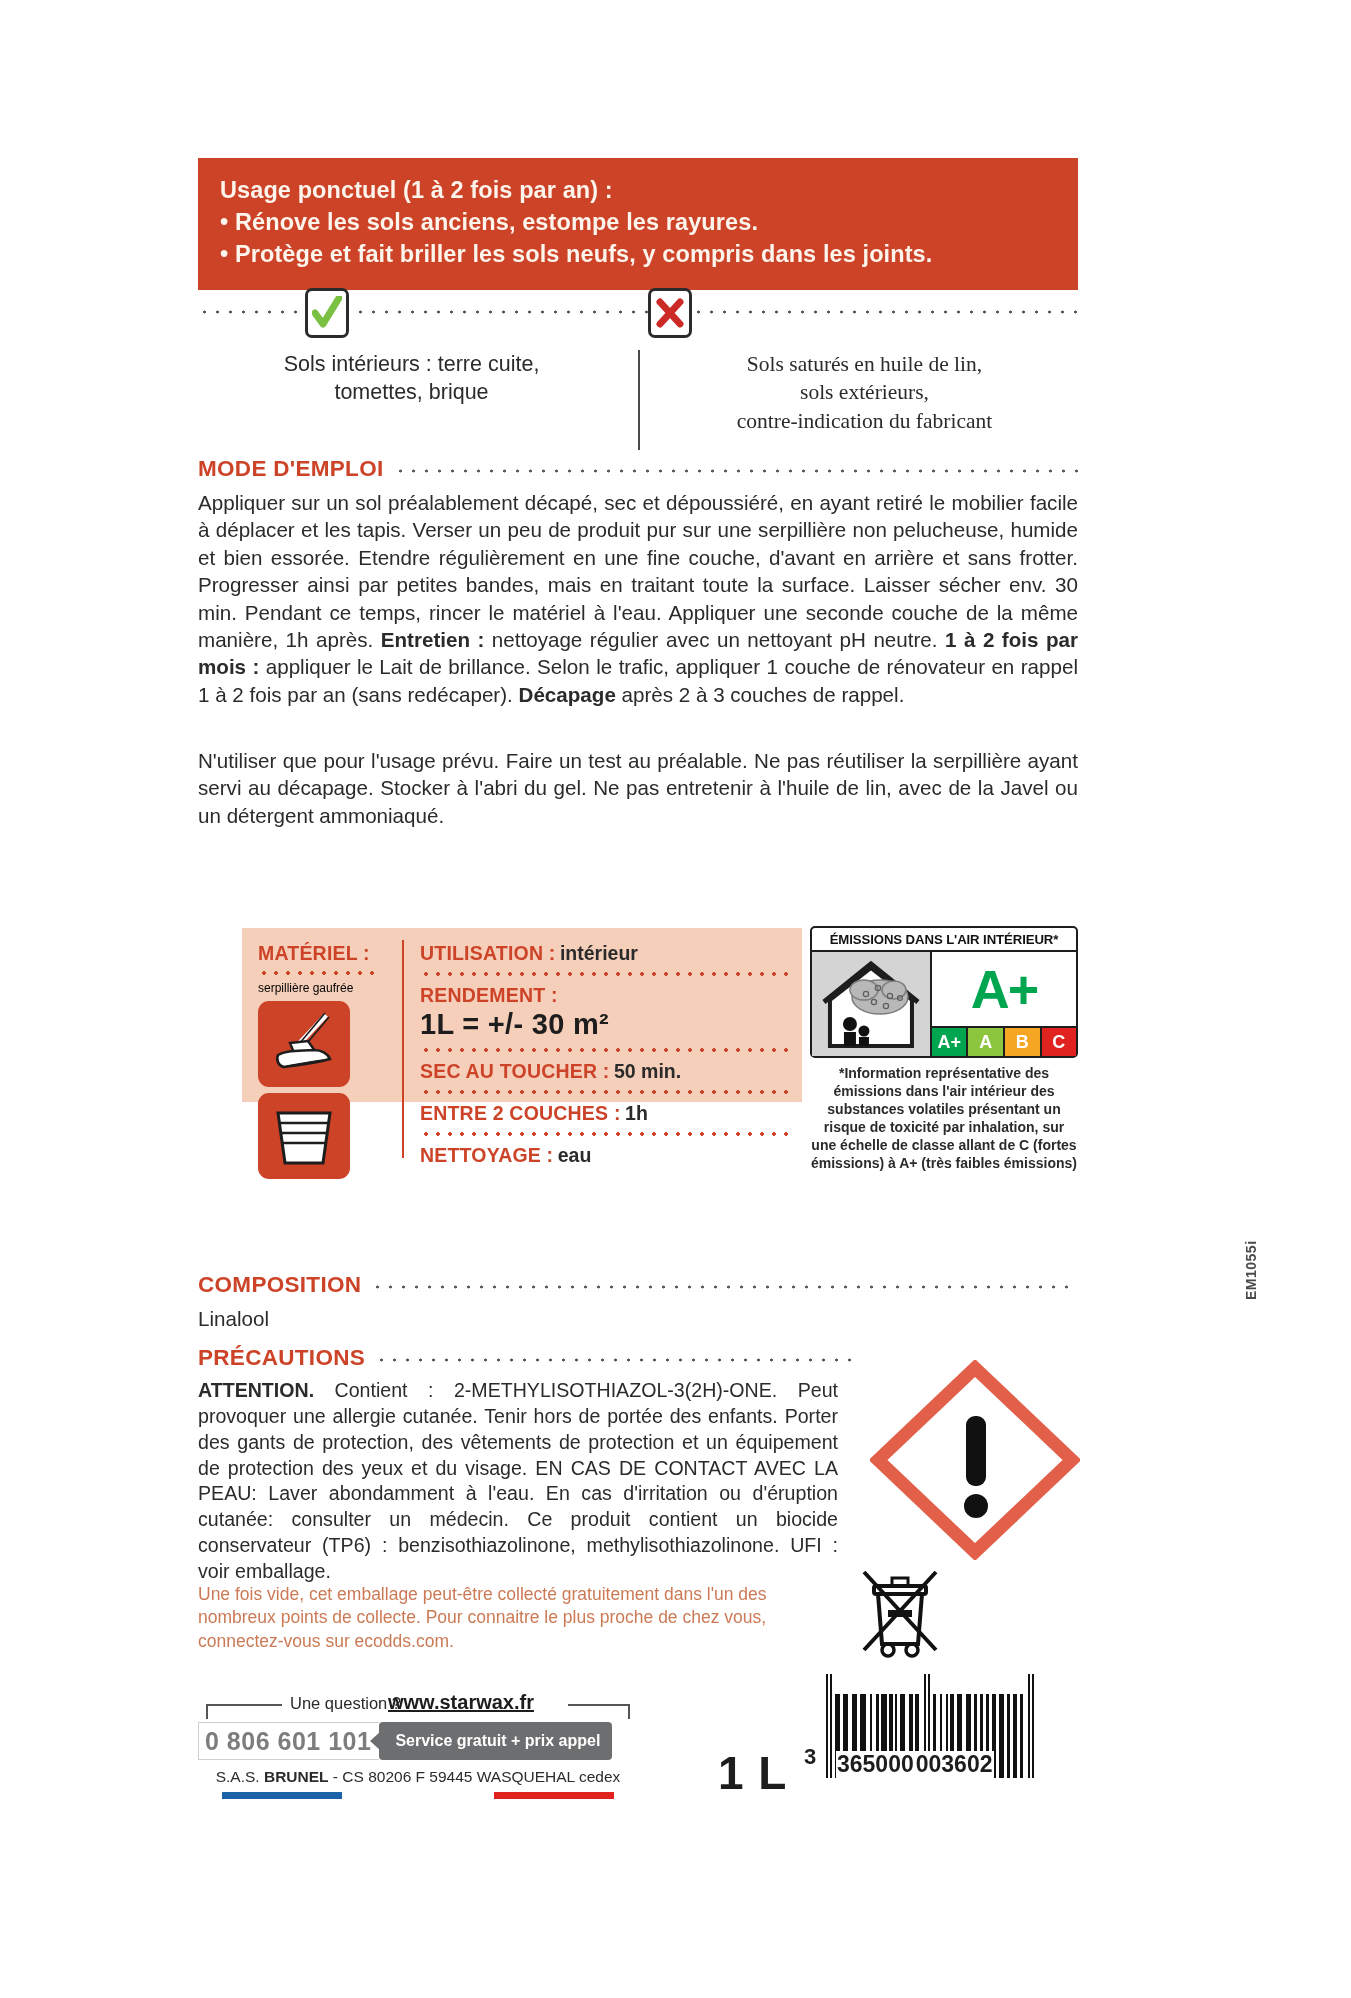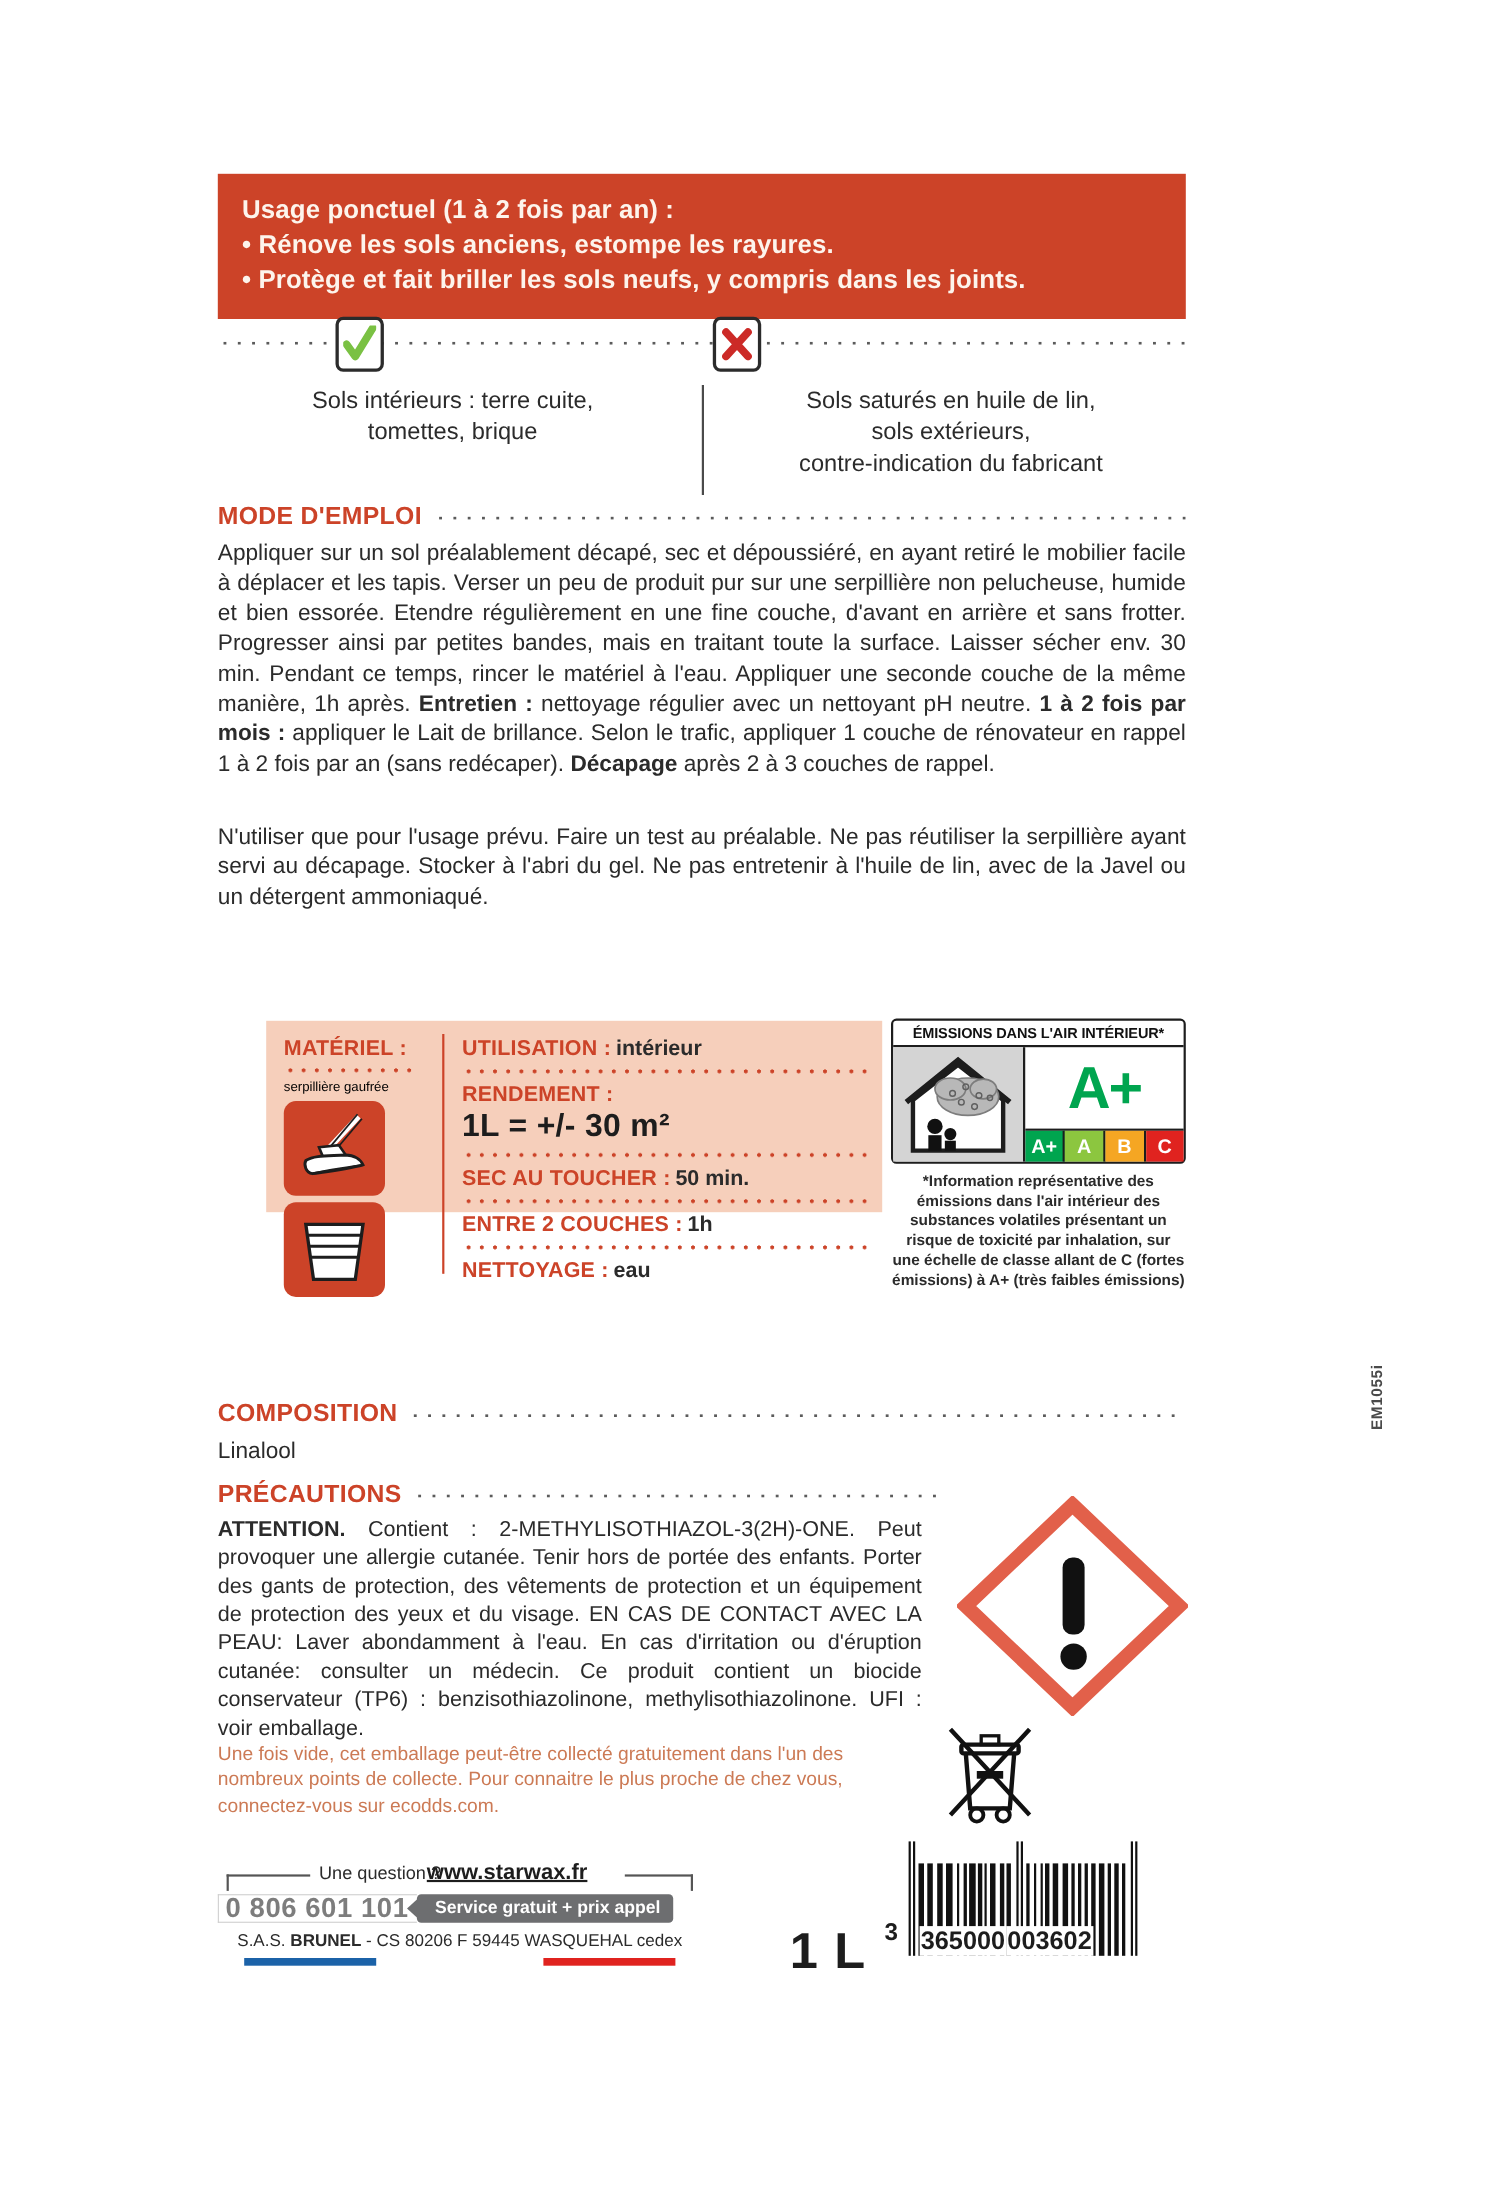--- a/index.html
+++ b/index.html
@@ -31,21 +31,21 @@
     border:3px solid #2b2b2b;border-radius:7px;box-sizing:border-box;
     display:flex;align-items:center;justify-content:center;
   }
   .markbox.ok{left:107px;}
   .markbox.no{left:450px;}
 
   
   .usecols{position:absolute;left:0;top:350px;width:880px;display:flex;}
   .usecol{flex:1;text-align:center;font-size:21.5px;line-height:1.32;color:#2b2b2b;}
   .usecol.left{padding-right:26px;}
-  .usecol.right{}
+  .usecol.right{font-family:Liberation Serif, serif;}
   .usedivider{position:absolute;left:440px;top:0px;width:2px;height:100px;background:#4a4a4a;}
 
   
   .sect{position:absolute;left:0;width:880px;}
   .sect-head{display:flex;align-items:center;gap:10px;}
   .sect-head .t{
     color:#cc4328;font-size:22.5px;font-weight:700;letter-spacing:.3px;white-space:nowrap;
   }
   .sect-head .dots{
     flex:1;height:4px;
@@ -123,21 +123,21 @@
 
   
   .foot{position:absolute;left:0px;top:1690px;width:440px;}
   .foot-top{position:relative;height:30px;}
   .foot-top .bracket-l{position:absolute;left:8px;top:14px;width:76px;height:2px;background:#555;}
   .foot-top .bracket-l:after{content:"";position:absolute;left:0;top:0;width:2px;height:15px;background:#555;}
   .foot-top .bracket-r{position:absolute;right:8px;top:14px;width:62px;height:2px;background:#555;}
   .foot-top .bracket-r:after{content:"";position:absolute;right:0;top:0;width:2px;height:15px;background:#555;}
   .foot-q{position:absolute;left:92px;top:4px;font-size:16.5px;color:#2b2b2b;}
   .foot-url{position:absolute;left:190px;top:1px;font-size:20px;font-weight:700;color:#1d1d1d;text-decoration:underline;}
-  .phone-bar{position:relative;height:26px;margin-top:2px;display:flex;align-items:stretch;}
+  .phone-bar{position:relative;height:38px;margin-top:2px;display:flex;align-items:stretch;}
   .phone-num{
     background:#fff;color:#7d7d7d;font-weight:700;font-size:25px;
     display:flex;align-items:center;padding:0 8px 0 6px;letter-spacing:.5px;
     border-top:1.5px solid #cfcfcf;border-bottom:1.5px solid #cfcfcf;border-left:1.5px solid #cfcfcf;
   }
   .phone-tag{
     position:relative;background:#6d6e70;color:#fff;font-weight:700;font-size:16px;
     display:flex;align-items:center;padding:0 12px 0 16px;border-radius:4px;
   }
   .phone-tag:before{

